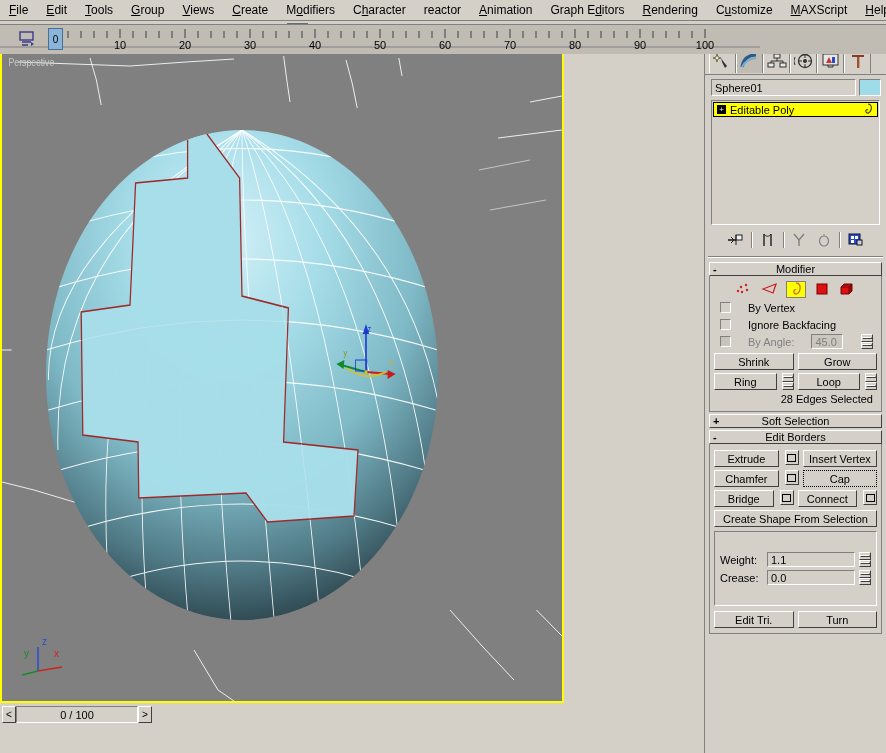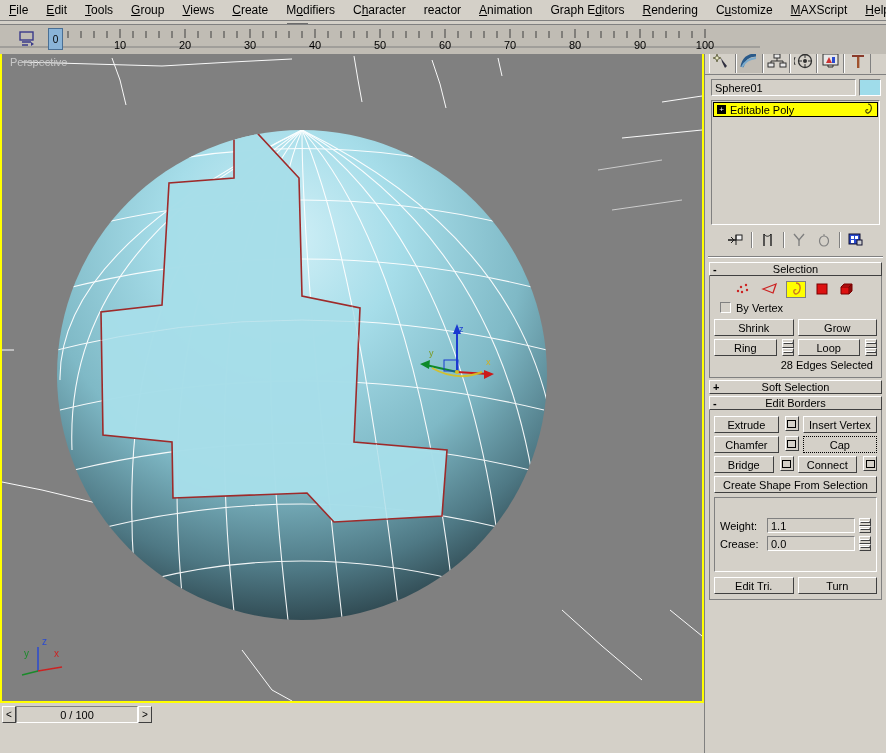--- a/index.html
+++ b/index.html
@@ -42,21 +42,21 @@
   }
   .tbcombo .arrow{
     margin-left:auto;width:15px;height:15px;background:#d4d0c8;
     border:1px solid #fff;border-right-color:#404040;border-bottom-color:#404040;
     display:flex;align-items:center;justify-content:center;margin-right:1px;
   }
   .caret{width:0;height:0;border-left:4px solid transparent;border-right:4px solid transparent;border-top:4px solid #000;}
 
   
   .viewport-frame{
-    position:absolute;left:0;top:48px;width:704px;height:655px;
+    position:absolute;left:0;top:48px;width:564px;height:655px;
     background:#ec4899;border:2px solid #ffff00;box-sizing:border-box;
   }
   .vp-canvas{position:absolute;left:0;top:0;width:100%;height:100%;}
   .axis-tripod{position:absolute;left:14px;bottom:22px;}
 
   
   .cmdpanel{
     position:absolute;left:704px;top:48px;width:182px;height:705px;
     background:#d4d0c8;border-left:1px solid #808080;box-sizing:border-box;
   }
@@ -127,21 +127,21 @@
   }
   .rollout-body{
     border:1px solid #808080;border-top:none;padding:3px 4px 5px 4px;
     background:#d4d0c8;box-sizing:border-box;
   }
 
   .sobj-row{display:flex;align-items:center;justify-content:center;gap:6px;height:20px;}
   .sobj{width:20px;height:17px;display:flex;align-items:center;justify-content:center;box-sizing:border-box;}
   .sobj.sel{background:#ffff00;border:1px solid #808080;}
 
-  .chkrow{display:flex;align-items:center;gap:5px;height:17px;padding-left:6px;font-size:11px;}
+  .chkrow{display:flex;align-items:center;gap:17px;height:17px;padding-left:6px;font-size:11px;}
   .chk{
     width:11px;height:11px;background:#d4d0c8;
     border:1px solid #808080;border-right-color:#fff;border-bottom-color:#fff;box-sizing:border-box;
   }
   .chkrow.dis{color:#808080;}
   .chkrow.dis .chk{background:#c8c4bc;}
 
   .spin{
     flex:1;height:15px;background:#d4d0c8;
     border:1px solid #808080;border-right-color:#fff;border-bottom-color:#fff;
@@ -664,21 +664,21 @@
           <rect x="9" y="7" width="5" height="5" fill="#d0d0d0" stroke="#101030"></rect>
         </svg>
       </div>
     </div>
 
     <div class="panel-div"></div>
 
     <div class="rollout">
       <div class="rollout-hdr">
         <span class="pm">-</span>
-        <span>Selection</span>
+        <span>Modifier</span>
       </div>
       <div class="rollout-body">
 
         <div class="sobj-row">
           <div class="sobj">
             <svg width="18" height="14" viewBox="0 0 18 14">
               <g fill="#cc2222">
                   <circle cx="3" cy="9" r="1.2"></circle>
                   <circle cx="7" cy="10" r="1.2"></circle>
                   <circle cx="6" cy="5" r="1.2"></circle>
@@ -707,20 +707,39 @@
               <path d="M2 5 L10 5 L10 12 L2 12 Z" fill="#dd1111" stroke="#7a0000"></path>
               <path d="M2 5 L5 2 L13 2 L10 5" fill="#aa0f0f" stroke="#7a0000"></path>
               <path d="M10 5 L13 2 L13 9 L10 12" fill="#8a0c0c" stroke="#7a0000"></path>
             </svg>
           </div>
         </div>
 
         <div class="chkrow">
           <span class="chk"></span>
           <span>By Vertex</span>
+        </div>
+        <div class="chkrow">
+          <span class="chk"></span>
+          <span>Ignore Backfacing</span>
+        </div>
+        <div class="chkrow dis" style="padding-right:4px;">
+          <span class="chk"></span>
+          <span>By Angle:</span>
+          <div class="spin dis">
+            <span>45.0</span>
+          </div>
+          <div class="spinbtns">
+              <div>
+                <div class="up"></div>
+              </div>
+              <div>
+                <div class="dn"></div>
+              </div>
+            </div>
         </div>
 
         <div class="btnrow">
           <div class="btn" style="flex:1">
             <span>Shrink</span>
           </div>
           <div class="btn" style="flex:1">
             <span>Grow</span>
           </div>
         </div>

